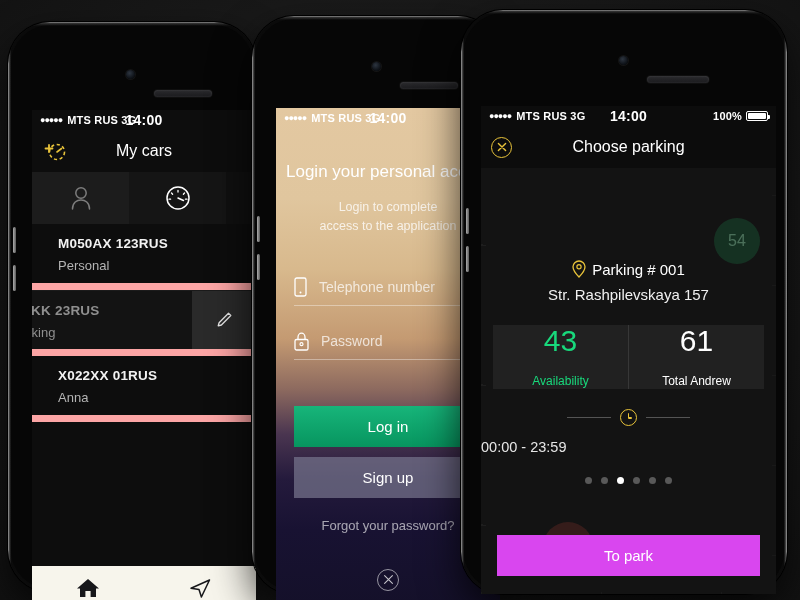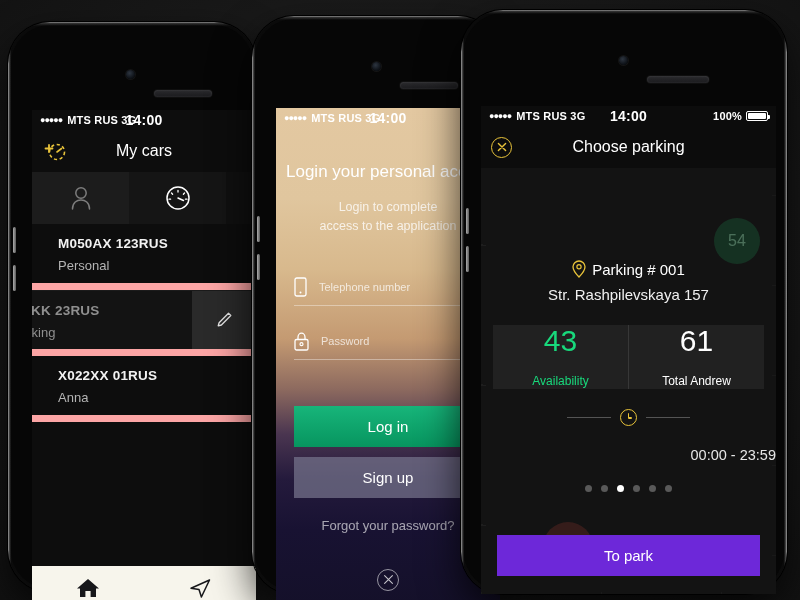--- a/index.html
+++ b/index.html
@@ -146,21 +146,21 @@
   }
   #p2 .statusbar { color:#fff; }
   .login-head { text-align:center; margin-top: 34px; padding: 0 10px; }
   .login-title { font-size:17px; color:#fff; white-space:nowrap; }
   .login-sub {
     font-size:12.5px; color:rgba(255,255,255,.78);
     margin-top:16px; line-height:1.55; white-space:nowrap;
   }
   .fields { margin-top:40px; padding: 0 18px; }
   .field { display:flex; align-items:center; gap:12px; padding-bottom:8px; border-bottom:1px solid rgba(255,255,255,.38); margin-bottom:26px; }
-  .field .ph { font-size:11px; color:rgba(255,255,255,.72); white-space:nowrap; }
+  .field .ph { font-size:14px; color:rgba(255,255,255,.72); white-space:nowrap; }
   .btns { margin-top: 20px; padding: 0 18px; }
   .btn-login {
     height:41px; display:flex; align-items:center; justify-content:center;
     background: linear-gradient(180deg,#17b57a,#07955f);
     color:#fff; font-size:15px; white-space:nowrap;
   }
   .btn-signup {
     height:41px; display:flex; align-items:center; justify-content:center;
     background: rgba(118,116,140,.72);
     color:#fff; font-size:15px; margin-top:10px; white-space:nowrap;
@@ -223,27 +223,27 @@
   .timerow { display:flex; align-items:center; justify-content:center; gap:9px; margin-top:20px; }
   .timerow .ln { width:44px; height:1px; background:rgba(255,255,255,.28); }
   .clockicon {
     width:17px; height:17px; border-radius:50%; border:1.4px solid #e8c33a; position:relative;
   }
   .clockicon::before, .clockicon::after {
     content:""; position:absolute; background:#e8c33a; border-radius:1px;
   }
   .clockicon::before { width:1.4px; height:5px; left:6.5px; top:3px; }
   .clockicon::after  { width:4px; height:1.4px; left:7px; top:7.3px; }
-  .timetext { text-align:right; font-size:14.5px; color:#e6e6e6; margin-top:21px; }
+  .timetext { text-align:left; font-size:14.5px; color:#e6e6e6; margin-top:13px; }
   .dots3 { display:flex; justify-content:center; gap:9px; margin-top:22px; }
   .dots3 span { width:7px; height:7px; border-radius:50%; background:#595959; }
   .dots3 span.on { background:#fff; }
   .topark {
     margin: auto 16px 18px; height:41px;
-    background:#6d28d9; color:#fff; font-size:15px;
+    background:#d946ef; color:#fff; font-size:15px;
     display:flex; align-items:center; justify-content:center;
   }
 </style>
 </head>
 <body>
 
 <div id="stage">
 
   <div class="phone" id="p1" style="left:8px; top:22px; width:248px; height:570px;">
     <div class="body-inner"></div>

